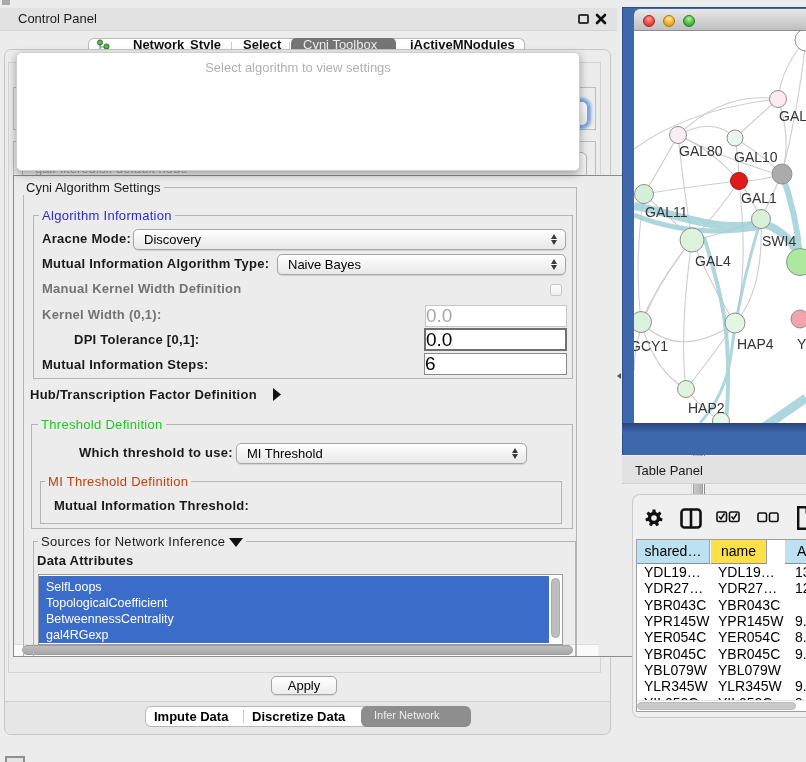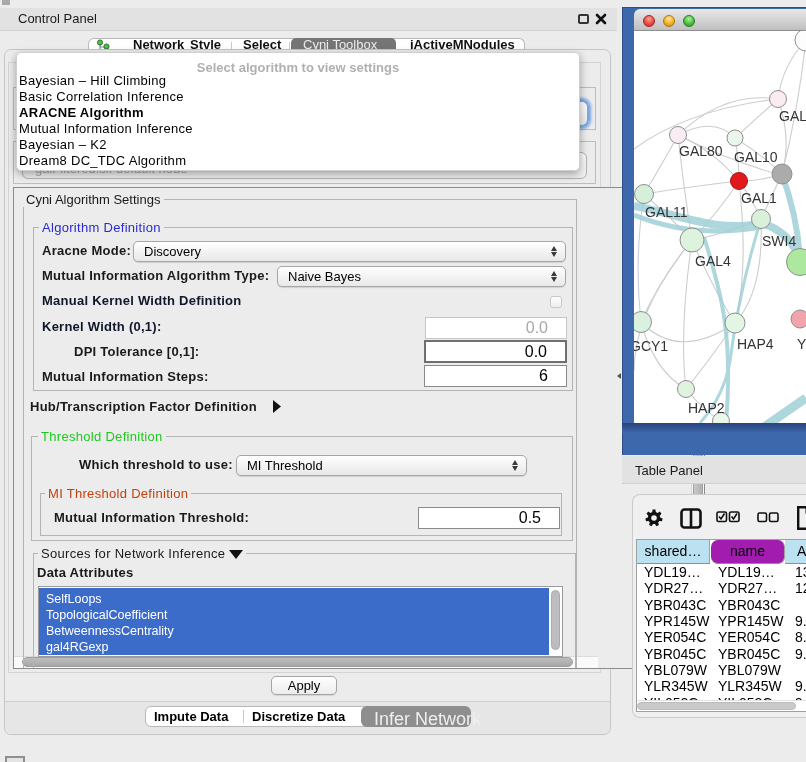--- a/index.html
+++ b/index.html
@@ -1,32 +1,32 @@
 <!DOCTYPE html>
 <html><head>
 <meta charset="utf-8">
 <style>
 * { margin:0; padding:0; box-sizing:border-box; }
 html,body { width:806px; height:762px; overflow:hidden; }
 body { font-family:"Liberation Sans", sans-serif; background:#ececec; position:relative; }
 .abs { position:absolute; }
 .lbl { position:absolute; font-size:13px; font-weight:bold; color:#1a1a1a; white-space:nowrap; letter-spacing:0.25px; }
-.lblgray { color:#0f172a; }
+.lblgray { color:#737373; }
 .combo {
   position:absolute; border:1px solid #a6a6a6; border-radius:5px;
   background:linear-gradient(#ffffff,#f4f4f4 45%,#e8e8e8);
   font-size:13px; color:#000; line-height:19px; padding-left:10px;
   box-shadow:0 1px 1px rgba(0,0,0,0.12);
 }
 .combo .arrows { position:absolute; right:7px; top:0; bottom:0; width:7px; }
 .combo .arrows:before { content:""; position:absolute; top:4px; left:0px;
   border-left:3px solid transparent; border-right:3px solid transparent; border-bottom:5px solid #3a3a3a; }
 .combo .arrows:after { content:""; position:absolute; bottom:4px; left:0px;
   border-left:3px solid transparent; border-right:3px solid transparent; border-top:5px solid #3a3a3a; }
-.tfield { position:absolute; background:#fff; font-size:16px; text-align:right; padding-right:18px; color:#000; }
+.tfield { position:absolute; background:#fff; font-size:19px; text-align:left; padding-right:18px; color:#000; }
 .groupbox { position:absolute; border:1px solid #b4b4b4; }
 .grouptitle { position:absolute; top:-8px; background:#ececec; padding:0 3px; font-size:13px; white-space:nowrap; letter-spacing:0.3px; }
 </style>
 </head>
 <body>
 
 <div class="abs" style="left:2px;top:0;width:8px;height:5px;background:#a9a9a9;"></div>
 
 <div class="abs" style="left:0px;top:8px;width:618px;height:727px;background:#ececec;"></div>
 
@@ -58,33 +58,33 @@
 <div class="abs" style="left:4px;top:49px;width:607px;height:686px;background:#ececec;border:1px solid #c6c6c6;border-radius:7px;"></div>
 <div class="abs" style="left:5px;top:701px;width:605px;height:33px;background:#e6e6e6;border-top:1px solid #cfcfcf;border-radius:0 0 7px 7px;"></div>
 <div class="abs" style="left:8px;top:62px;width:593px;height:611px;border:1px solid #d4d4d4;"></div>
 
 <div class="abs" style="left:13px;top:87px;width:583px;height:43px;border:1px solid #bdbdbd;background:#ececec;"></div>
 <div class="abs" style="left:22px;top:100px;width:567px;height:27px;border:2px solid #7ba7e0;border-radius:7px;background:linear-gradient(#fff,#e9e9e9);box-shadow:0 0 3px 2px rgba(90,145,225,0.8);"></div>
 
 <div class="abs" style="left:13px;top:141px;width:583px;height:43px;border:1px solid #bdbdbd;background:#ececec;"></div>
 <div class="abs" style="left:22px;top:152px;width:565px;height:27px;border:1px solid #b3b3b3;border-radius:6px;background:linear-gradient(#fdfdfd,#ededed);font-size:13px;color:#a7a7a7;line-height:31px;padding-left:12px;">galFiltered.sif default node</div>
 
-<div class="abs" style="left:13px;top:187px;width:692px;height:482px;border:1px solid #8b8b8b;background:#ececec;overflow:hidden;">
+<div class="abs" style="left:13px;top:175px;width:692px;height:482px;border:1px solid #8b8b8b;background:#ececec;overflow:hidden;">
 
   <div class="abs" style="right:0;top:0;width:13px;height:469px;background:#f4f4f4;border-left:1px solid #d8d8d8;"></div>
   <div class="abs" style="right:1.5px;top:8px;width:10px;height:400px;background:linear-gradient(90deg,#c9c9c9,#b0b0b0);border:1px solid #a3a3a3;border-radius:6px;"></div>
 
   <div class="abs" style="left:0;bottom:0;width:584px;height:12px;background:#fafafa;border-top:1px solid #dcdcdc;"></div>
   <div class="abs" style="left:8px;bottom:1px;width:551px;height:10px;background:linear-gradient(#bdbdbd,#a8a8a8);border:1px solid #9d9d9d;border-radius:5px;"></div>
 
   <div class="abs" style="left:9px;top:11px;width:554px;height:478px;border:1px solid #b4b4b4;border-bottom:none;"></div>
   <div class="abs" style="left:8px;top:4px;background:#ececec;padding:0 4px;font-size:13px;color:#1a1a1a;">Cyni Algorithm Settings</div>
 
   <div class="groupbox" style="left:19px;top:39px;width:540px;height:164px;">
-    <div class="grouptitle" style="left:5px;color:#2a2ad2;">Algorithm Definition</div>
+    <div class="grouptitle" style="left:5px;color:#2a2ad2;">Algorithm Information</div>
   </div>
   <div class="lbl" style="left:28px;top:55px;">Aracne Mode:</div>
   <div class="combo" style="left:119px;top:53px;width:433px;height:21px;">Discovery<span class="arrows"></span></div>
   <div class="lbl" style="left:28px;top:80px;">Mutual Information Algorithm Type:</div>
   <div class="combo" style="left:263px;top:78px;width:289px;height:21px;">Naive Bayes<span class="arrows"></span></div>
   <div class="lbl lblgray" style="left:28px;top:105px;">Manual Kernel Width Definition</div>
   <div class="abs" style="left:536px;top:108px;width:12px;height:12px;border:1px solid #c9c9c9;border-radius:3px;background:linear-gradient(#fefefe,#eee);"></div>
   <div class="lbl lblgray" style="left:28px;top:131px;">Kernel Width (0,1):</div>
   <div class="tfield" style="left:411px;top:129px;width:142px;height:22px;border:1px solid #c6c6c6;color:#a8a8a8;line-height:20px;">0.0</div>
   <div class="lbl" style="left:28px;top:156px;padding-left:32px;">DPI Tolerance [0,1]:</div>
@@ -100,46 +100,44 @@
   <div class="groupbox" style="left:17px;top:248px;width:542px;height:105px;">
     <div class="grouptitle" style="left:6px;color:#1dc91d;">Threshold Definition</div>
   </div>
   <div class="lbl" style="left:65px;top:269px;">Which threshold to use:</div>
   <div class="combo" style="left:222px;top:267px;width:291px;height:21px;">MI Threshold<span class="arrows"></span></div>
 
   <div class="groupbox" style="left:26px;top:305px;width:522px;height:43px;">
     <div class="grouptitle" style="left:4px;color:#c2410c;">MI Threshold Definition</div>
   </div>
   <div class="lbl" style="left:40px;top:322px;">Mutual Information Threshold:</div>
-  <div class="tfield" style="left:404px;top:319px;width:142px;height:22px;border:1px solid #8a8a8a;line-height:20px;">0.5</div>
 
   <div class="abs" style="left:19px;top:365px;width:543px;height:121px;border:1px solid #b4b4b4;border-bottom:none;"></div>
   <div class="abs" style="left:24px;top:358px;background:#ececec;padding:0 3px;font-size:13px;color:#1a1a1a;white-space:nowrap;letter-spacing:0.3px;">Sources for Network Inference <span style="display:inline-block;width:0;height:0;border-left:7px solid transparent;border-right:7px solid transparent;border-top:9px solid #111;vertical-align:-1px;"></span></div>
   <div class="lbl" style="left:23px;top:377px;">Data Attributes</div>
 
   <div class="abs" style="left:24px;top:398px;width:525px;height:71px;border:1px solid #9a9a9a;background:#fff;">
     <div class="abs" style="left:0;top:1px;width:511px;height:67px;background:#3c6cca;"></div>
     <div class="abs" style="left:7px;top:4px;font-size:12.5px;color:#fff;line-height:16px;">SelfLoops<br>TopologicalCoefficient<br>BetweennessCentrality<br>gal4RGexp</div>
     <div class="abs" style="right:1px;top:1px;width:12px;height:67px;background:#fdfdfd;"></div>
     <div class="abs" style="right:2px;top:3px;width:9px;height:60px;background:#bdbdbd;border:1px solid #ababab;border-radius:5px;"></div>
   </div>
 </div>
 
 <div class="abs" style="left:271px;top:676px;width:66px;height:19px;border:1px solid #a5a5a5;border-radius:5px;background:linear-gradient(#fff,#ececec);font-size:13px;text-align:center;line-height:18px;box-shadow:0 1px 1px rgba(0,0,0,0.1);">Apply</div>
 
 <div class="abs" style="left:145px;top:706px;width:325px;height:21px;background:#fff;border:1px solid #b9b9b9;border-radius:6px;"></div>
 <div class="abs" style="left:243px;top:710px;width:1px;height:13px;background:#c9c9c9;"></div>
 <div class="abs" style="left:361px;top:706px;width:110px;height:21px;background:#8e8e8e;border-radius:6px;"></div>
 <div class="abs" style="left:154px;top:709px;font-size:13px;font-weight:bold;color:#000;">Impute Data</div>
 <div class="abs" style="left:252px;top:709px;font-size:13px;font-weight:bold;color:#000;">Discretize Data</div>
-<div class="abs" style="left:374px;top:709px;font-size:18px;color:#efefef;">Infer Network</div>
+<div class="abs" style="left:374px;top:709px;font-size:11px;color:#efefef;">Infer Network</div>
 
 <div class="abs" style="left:16px;top:52px;width:564px;height:119px;background:#fff;border:1px solid #cfcfcf;border-radius:5px;box-shadow:0 3px 8px rgba(0,0,0,0.35);z-index:50;">
-  <div class="abs" style="left:0;top:7px;width:100%;text-align:center;font-size:13px;color:#b0b0b0;font-weight:bold;">Select algorithm to view settings</div>
-  <div class="abs" style="left:2px;top:20px;font-size:13px;color:#000;line-height:16px;letter-spacing:0.3px;">Bayesian – Hill Climbing<br>Basic Correlation Inference<br><b>ARACNE Algorithm</b><br>Mutual Information Inference<br>Bayesian – K2<br>Dream8 DC_TDC Algorithm</div>
+  <div class="abs" style="left:0;top:7px;width:100%;text-align:center;font-size:13px;color:#b0b0b0;">Select algorithm to view settings</div>
 </div>
 
 <div class="abs" style="left:617px;top:373px;width:0;height:0;border-top:3px solid transparent;border-bottom:3px solid transparent;border-right:4px solid #555;"></div>
 
 <div class="abs" style="left:622px;top:7px;width:184px;height:448px;background:#3e68ac;border-left:1px solid #2c4d85;border-top:1px solid #2c4d85;"></div>
 <div class="abs" style="left:622px;top:423px;width:184px;height:10px;background:linear-gradient(#27437a,#3e68ac);"></div>
 
 <div class="abs" style="left:634px;top:9px;width:172px;height:22px;background:linear-gradient(#e9e9e9,#bfbfbf);border-bottom:1px solid #8f8f8f;border-radius:6px 0 0 0;"></div>
 <div class="abs" style="left:643px;top:15px;width:12px;height:12px;border-radius:50%;background:radial-gradient(circle at 50% 30%,#f8a19a 0%,#ee4b42 55%,#c8241c 100%);border:0.5px solid #a02520;"></div>
 <div class="abs" style="left:663px;top:15px;width:12px;height:12px;border-radius:50%;background:radial-gradient(circle at 50% 30%,#ffe9a8 0%,#f5b01f 55%,#cf8a0e 100%);border:0.5px solid #a8770e;"></div>
@@ -243,21 +241,21 @@
   <rect x="1" y="1" width="8.5" height="8.5" rx="1.5" fill="none" stroke="#111" stroke-width="1.6"></rect>
   <rect x="12.5" y="1" width="8.5" height="8.5" rx="1.5" fill="none" stroke="#111" stroke-width="1.6"></rect>
 </svg>
 <svg class="abs" style="left:797px;top:506px;" width="16" height="24" viewBox="0 0 16 24">
   <path d="M1.2 1.2 L10 1.2 L14.8 6 L14.8 22.8 L1.2 22.8 Z" fill="none" stroke="#111" stroke-width="2.4"></path>
   <path d="M9.5 1.2 L9.5 6.5 L14.8 6.5" fill="none" stroke="#111" stroke-width="2"></path>
 </svg>
 
 <div class="abs" style="left:636px;top:539px;width:170px;height:173px;background:#fff;border:1px solid #9f9f9f;border-right:none;overflow:hidden;font-size:14px;padding-left:8px;">
   <div class="abs" style="left:0;top:0;width:73px;height:24px;background:#bce1f0;border-right:1px solid #9f9f9f;border-bottom:1px solid #8f8f8f;text-align:center;line-height:23px;">shared…</div>
-  <div class="abs" style="left:74px;top:0;width:74px;height:24px;background:#a21caf;border-right:1px solid #9f9f9f;border-bottom:1px solid #8f8f8f;text-align:center;line-height:23px;border-radius:7px;">name</div>
+  <div class="abs" style="left:74px;top:0;width:56px;height:24px;background:#fde047;border-right:1px solid #9f9f9f;border-bottom:1px solid #8f8f8f;text-align:center;line-height:23px;">name</div>
   <div class="abs" style="left:148px;top:0;width:22px;height:24px;background:#bce1f0;border-bottom:1px solid #8f8f8f;line-height:23px;padding-left:12px;">A</div>
   <div class="abs" style="left:7px;top:24px;line-height:16.35px;white-space:pre;">YDL19…
 YDR27…
 YBR043C
 YPR145W
 YER054C
 YBR045C
 YBL079W
 YLR345W
 YIL052C</div>

